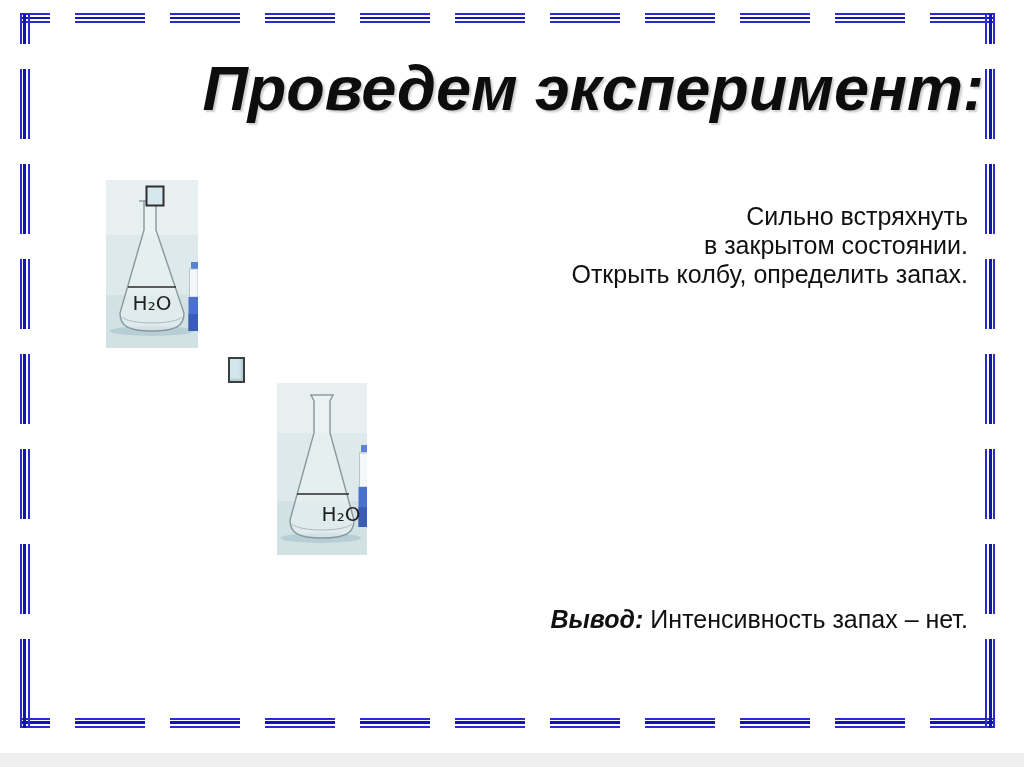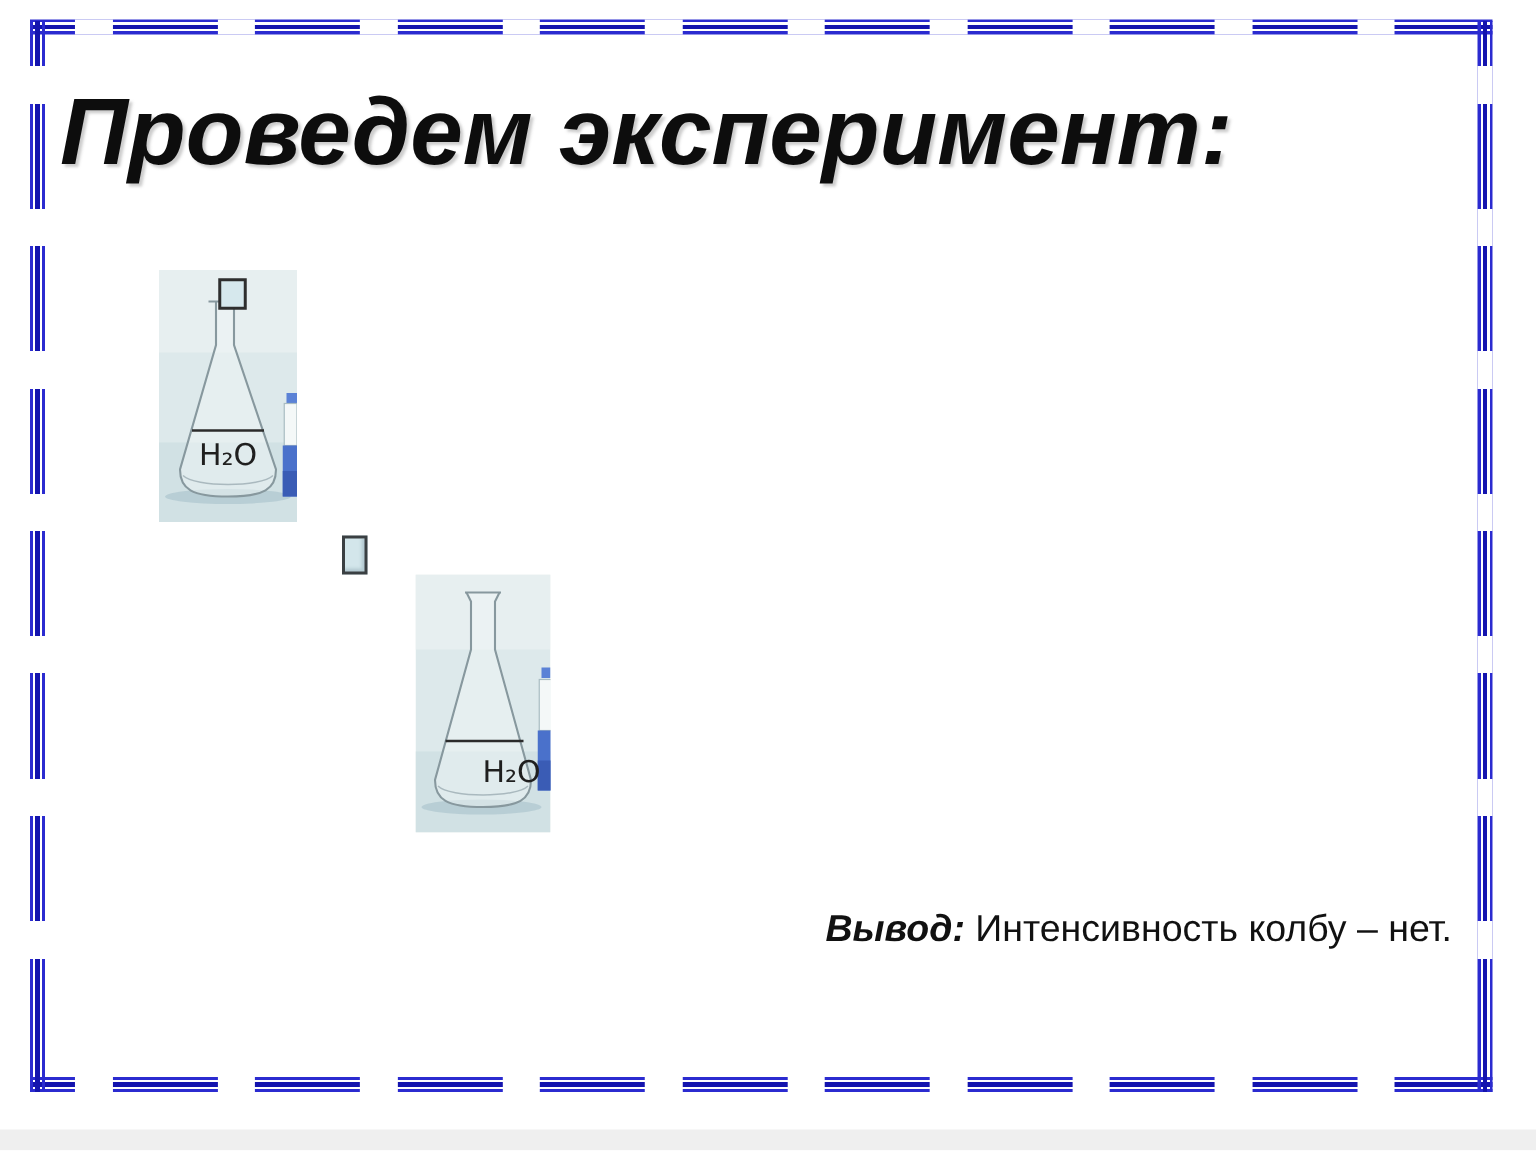--- a/index.html
+++ b/index.html
@@ -30,21 +30,21 @@
         #2b2bd0 8px 10px);
     background-position:0 -40px, 0 0;
   }
   .b-left{left:20px;} .b-right{left:985px;}
 
   .bottom-strip{position:absolute;left:0;bottom:0;width:1024px;height:14px;background:#efefef;}
 
   
   .title{
     position:absolute;left:40px;right:40px;top:52px;
-    text-align:left;font-size:63px;font-weight:bold;font-style:italic;
+    text-align:right;font-size:63px;font-weight:bold;font-style:italic;
     color:#0d0d0d;letter-spacing:0px;white-space:nowrap;
     text-shadow:2px 2px 2px rgba(110,110,110,0.35);
   }
 
   
   .instruction{
     position:absolute;right:56px;top:202px;text-align:right;
     font-size:25px;line-height:29px;color:#111111;
   }
   .conclusion{
@@ -122,19 +122,24 @@
       <g>
         <path d="M34,12 L37,18 L37,50 L13,137 C13,150 21,155 45,155 C69,155 77,150 77,137 L53,50 L53,18 L56,12" fill="#f0f5f6" fill-opacity="0.5" stroke="#87989e" stroke-width="1.4"></path>
         <path d="M33,12 L57,12" stroke="#87989e" stroke-width="1.4" fill="none"></path>
         <path d="M15,141 C23,149 67,149 75,141" stroke="#9cadb3" stroke-width="1" fill="none" opacity="0.8"></path>
       </g>
       <line x1="20" y1="111" x2="72" y2="111" stroke="#2b2b2b" stroke-width="1.6"></line>
       <text x="64" y="138" text-anchor="middle" font-family="DejaVu Sans, sans-serif" font-size="20" fill="#1f1f1f">H₂O</text>
     </svg>
   </div>
 
+  <div class="instruction">
+    <div>Сильно встряхнуть</div>
+    <div>в закрытом состоянии.</div>
+    <div>Открыть колбу, определить запах.</div>
+  </div>
 
   <div class="conclusion">
-    <div><span class="lbl">Вывод:</span> <span>Интенсивность колбу – нет.</span></div>
+    <div><span class="lbl">Вывод:</span> <span>Интенсивность запах – нет.</span></div>
   </div>
 
   <div class="bottom-strip"></div>
 </div>
 
 </body></html>

